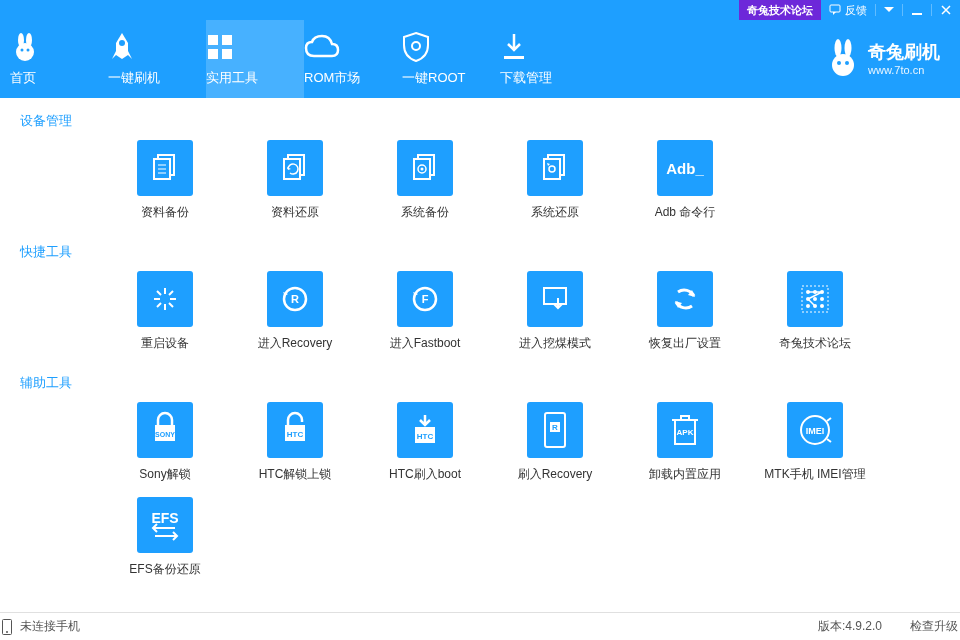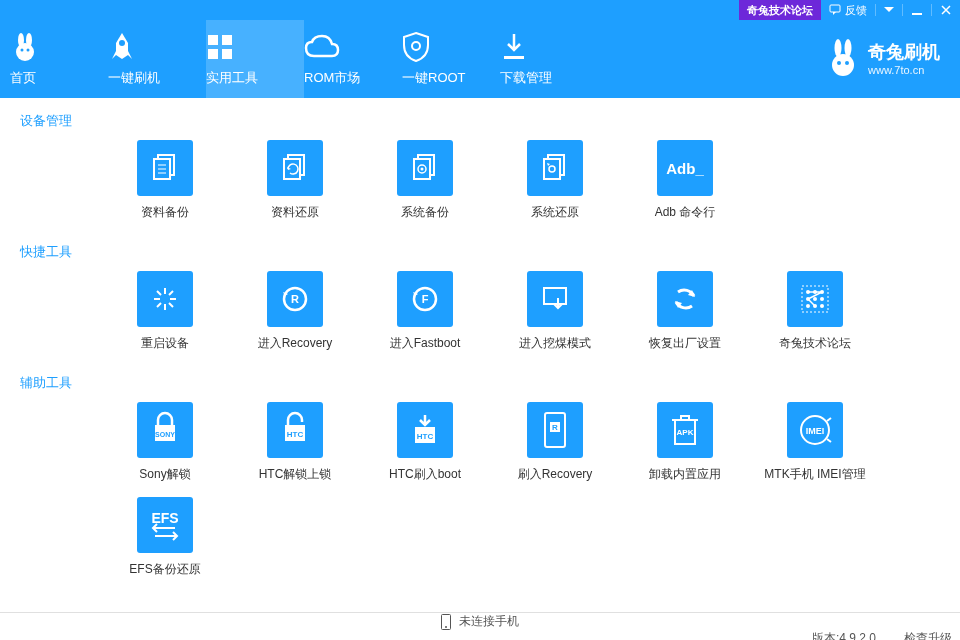--- a/index.html
+++ b/index.html
@@ -21,21 +21,21 @@
 .brand-url { font-size: 11px; opacity: 0.9; }
 
 .content { padding: 14px 20px 0 20px; height: 514px; overflow: auto; }
 .section { margin-bottom: 8px; }
 .section-title { color: #1e9fff; font-size: 13px; margin-bottom: 10px; }
 .tool-grid { display: flex; flex-wrap: wrap; gap: 0; padding-left: 80px; }
 .tool-item { width: 130px; display: flex; flex-direction: column; align-items: center; margin-bottom: 14px; cursor: pointer; }
 .tool-icon { width: 56px; height: 56px; background: #1e9fff; border-radius: 3px; display: flex; align-items: center; justify-content: center; color: #fff; margin-bottom: 8px; }
 .tool-label { font-size: 12px; color: #333; }
 
-.statusbar { position: absolute; bottom: 0; left: 0; right: 0; height: 28px; border-top: 1px solid #e0e0e0; display: flex; align-items: center; padding: 0 8px; font-size: 12px; color: #555; flex-direction: column; }
+.statusbar { position: absolute; bottom: 0; left: 0; right: 0; height: 28px; border-top: 1px solid #e0e0e0; display: flex; align-items: center; padding: 0 2px; font-size: 12px; color: #555; }
 .status-left { display: flex; align-items: center; gap: 8px; }
 .status-right { margin-left: auto; display: flex; align-items: center; gap: 28px; }
 
 svg { display: block; }
 </style>
 </head>
 <body>
 
 <div class="titlebar">
   <div class="titlebar-item forum">

